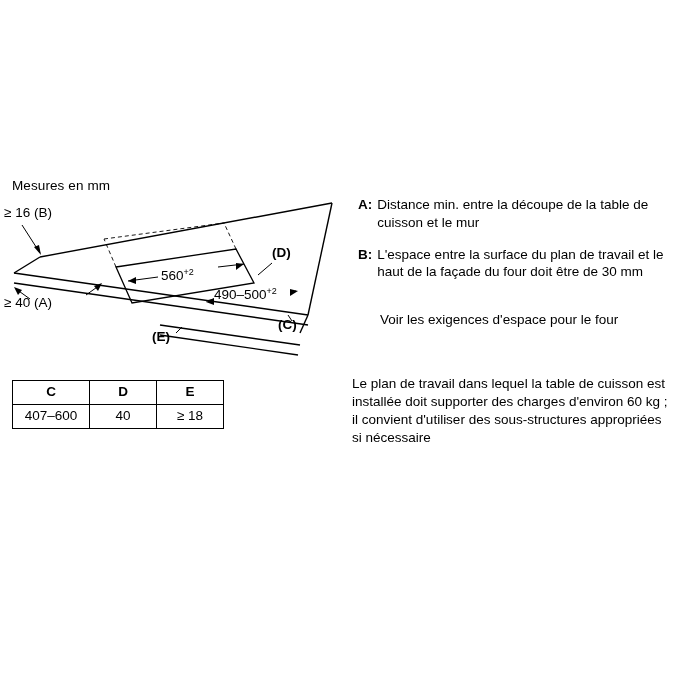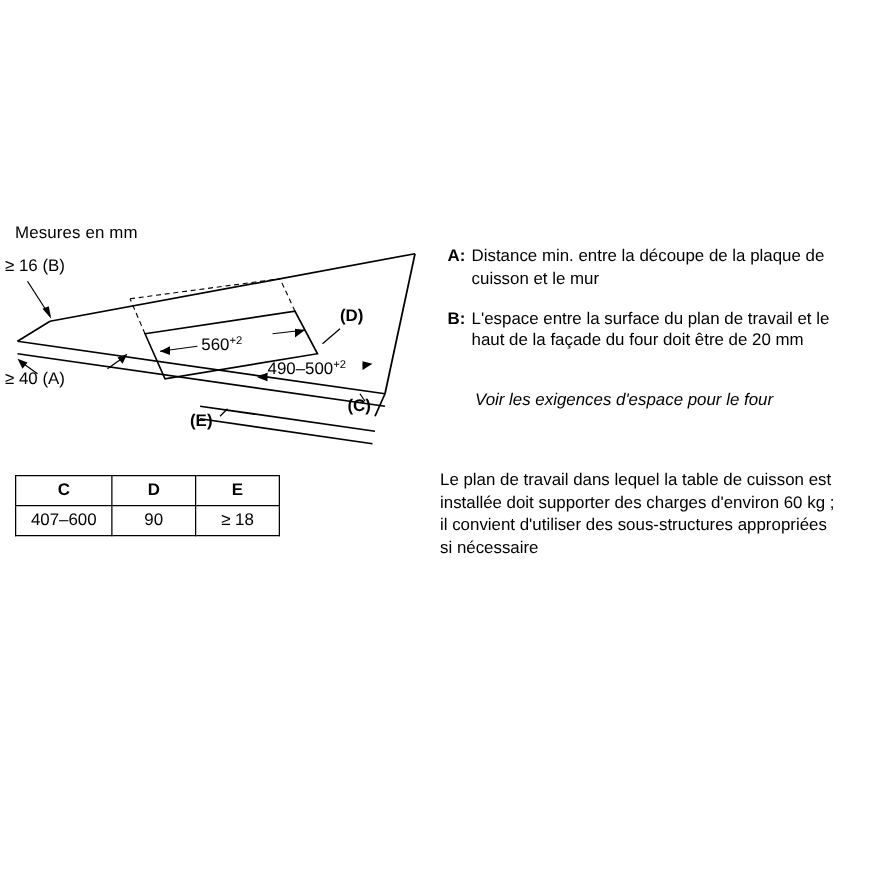--- a/index.html
+++ b/index.html
@@ -85,21 +85,20 @@
   }
   .legend-text {
     flex: 1 1 auto;
   }
 
   #oven-note {
     margin-top: 30px;
     margin-left: 22px;
     font-size: 13.5px;
     line-height: 1.32;
-    font-style: italic;
   }
 
   #worktop-note {
     position: absolute;
     left: 352px;
     top: 375px;
     width: 316px;
     font-size: 13.5px;
     line-height: 1.34;
   }
@@ -219,37 +218,37 @@
     <thead>
       <tr>
         <th class="col-c">C</th>
         <th class="col-d">D</th>
         <th class="col-e">E</th>
       </tr>
     </thead>
     <tbody>
       <tr>
         <td>407–600</td>
-        <td>90</td>
+        <td>40</td>
         <td>≥ 18</td>
       </tr>
     </tbody>
   </table>
 
 </div>
 
 <div id="right-column">
 
   <div class="legend-row">
     <span class="legend-key">A:</span>
-    <span class="legend-text">Distance min. entre la découpe de la plaque de cuisson et le mur</span>
+    <span class="legend-text">Distance min. entre la découpe de la table de cuisson et le mur</span>
   </div>
 
   <div class="legend-row">
     <span class="legend-key">B:</span>
-    <span class="legend-text">L'espace entre la surface du plan de travail et le haut de la façade du four doit être de 20 mm</span>
+    <span class="legend-text">L'espace entre la surface du plan de travail et le haut de la façade du four doit être de 30 mm</span>
   </div>
 
   <div id="oven-note">Voir les exigences d'espace pour le four</div>
 
 </div>
 
 <div id="worktop-note">Le plan de travail dans lequel la table de cuisson est installée doit supporter des charges d'environ 60 kg ; il convient d'utiliser des sous-structures appropriées si nécessaire</div>
 
 </body></html>

